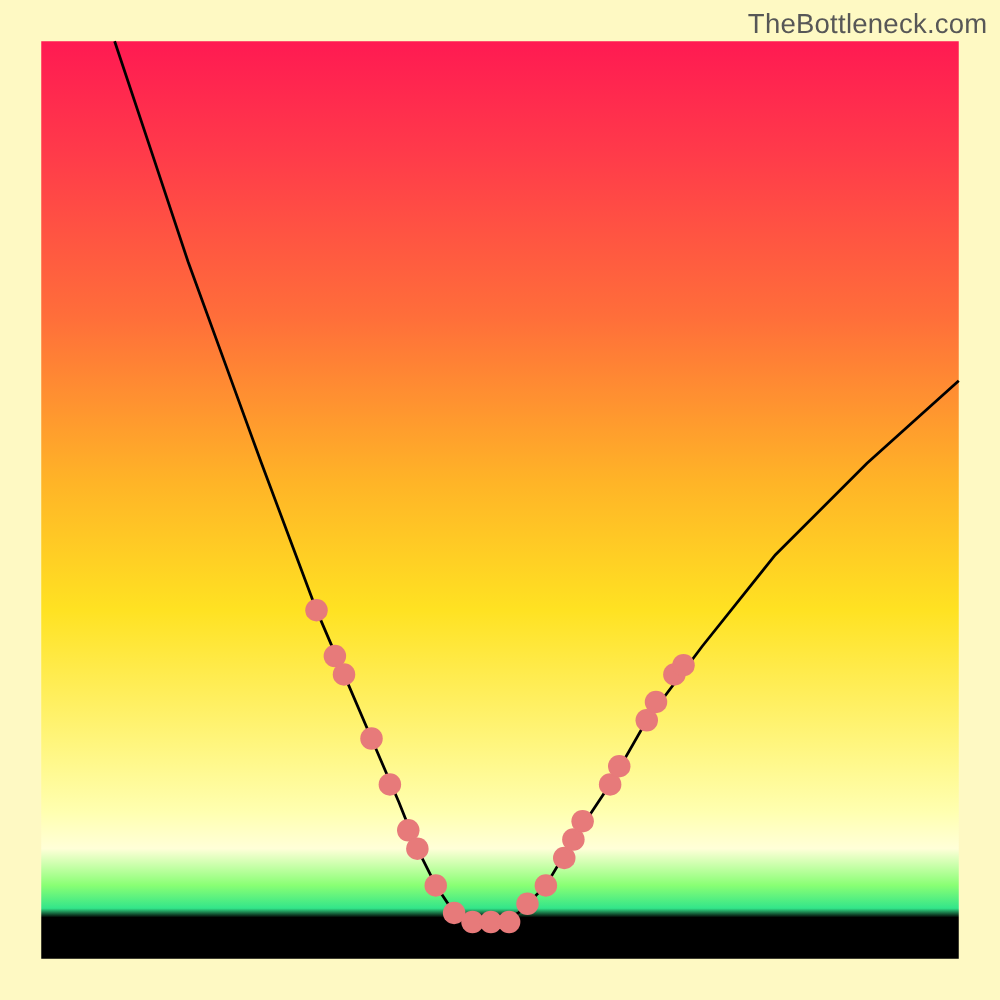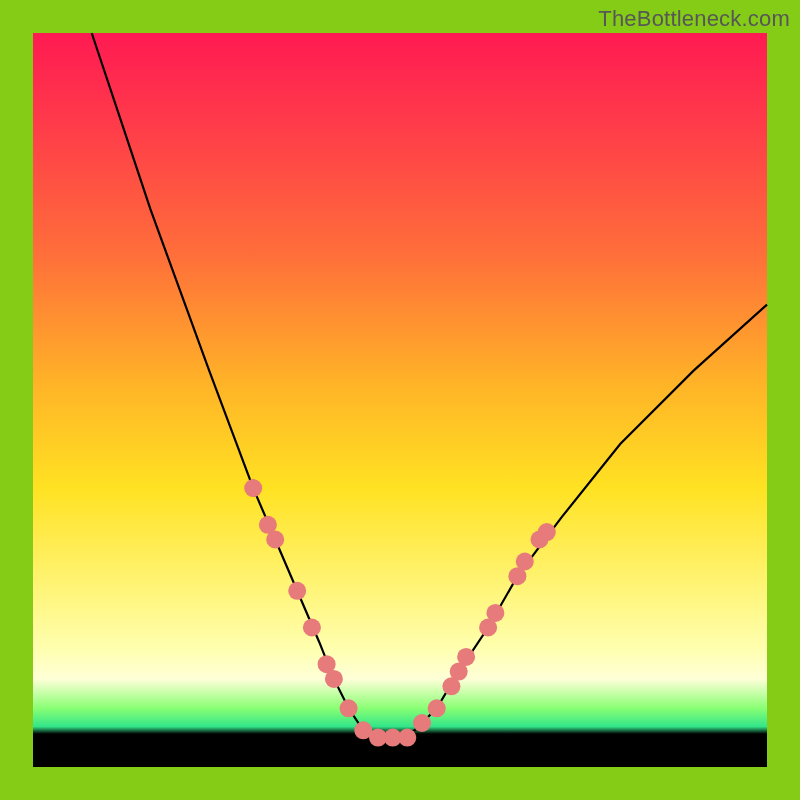--- a/index.html
+++ b/index.html
@@ -10,21 +10,21 @@
     background: #000;
     overflow: hidden;
     font-family: Arial, Helvetica, sans-serif;
   }
   .frame {
     position: absolute;
     left: 0;
     top: 0;
     width: 800px;
     height: 800px;
-    background: #84cc16;
+    background: #fef9c3;
   }
   .plot {
     position: absolute;
     left: 33px;
     top: 33px;
     width: 734px;
     height: 734px;
     
     background: linear-gradient(
       to bottom,

